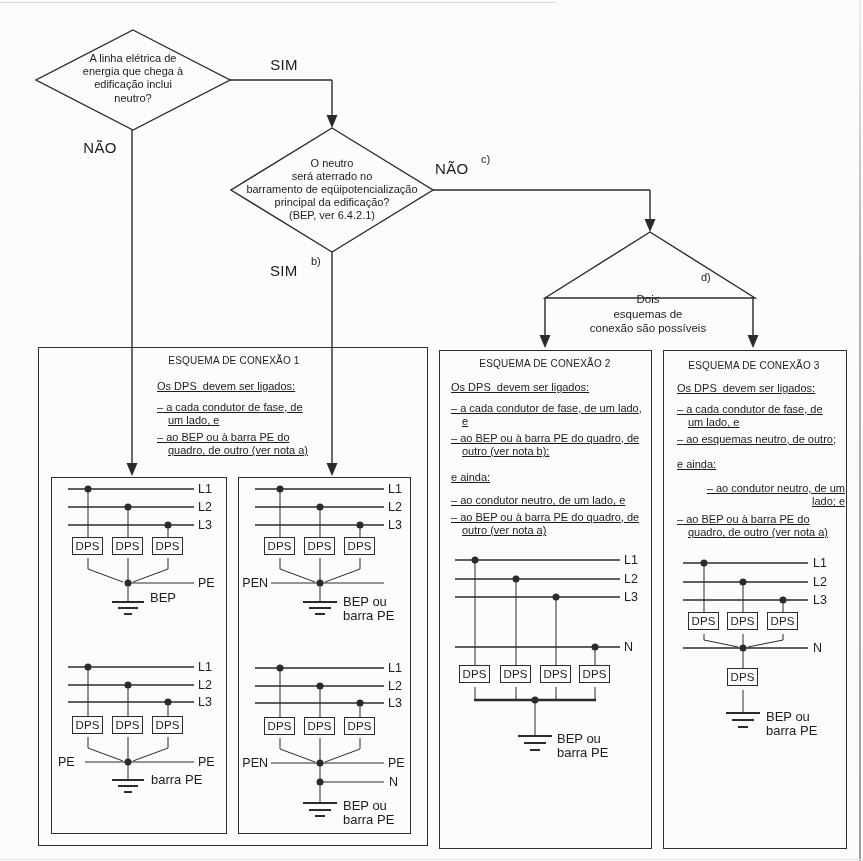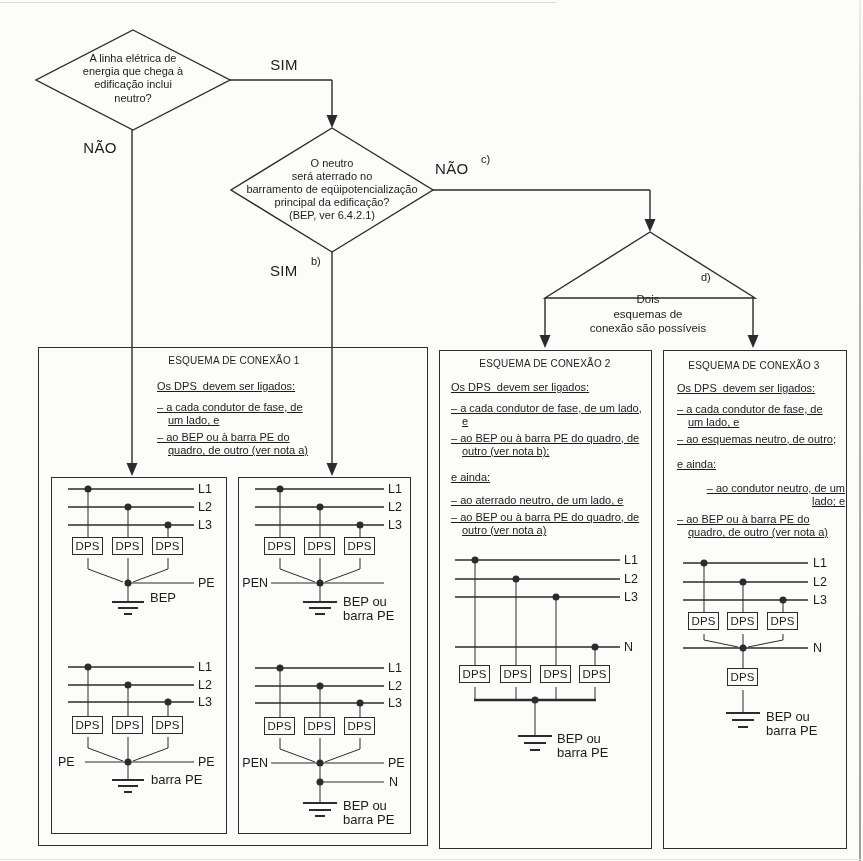--- a/index.html
+++ b/index.html
@@ -198,21 +198,21 @@
   </div>
 
   <div class="txt title ctr zt" style="left:441px;top:358px;width:208px;">ESQUEMA DE CONEXÃO 2</div>
   <div class="col body zt" style="left:451px;top:381px;width:200px;">
     <p class="intro">Os DPS&nbsp; devem ser ligados:</p>
     <p class="bullet">– a cada condutor de fase, de um lado,
 e</p>
     <p class="bullet" style="margin-bottom:12px;">– ao BEP ou à barra PE do quadro, de
 outro (ver nota b);</p>
     <p class="mid">e ainda:</p>
-    <p class="bullet">– ao aterrado neutro, de um lado, e</p>
+    <p class="bullet">– ao condutor neutro, de um lado, e</p>
     <p class="bullet">– ao BEP ou à barra PE do quadro, de
 outro (ver nota a)</p>
   </div>
 
   <div class="txt title ctr zt" style="left:665px;top:360px;width:178px;">ESQUEMA DE CONEXÃO 3</div>
   <div class="col body zt" style="left:677px;top:382px;width:168px;">
     <p class="intro">Os DPS&nbsp; devem ser ligados:</p>
     <p class="bullet">– a cada condutor de fase, de
 um lado, e</p>
     <p class="bullet" style="margin-bottom:12px;">– ao esquemas neutro, de outro;</p>

